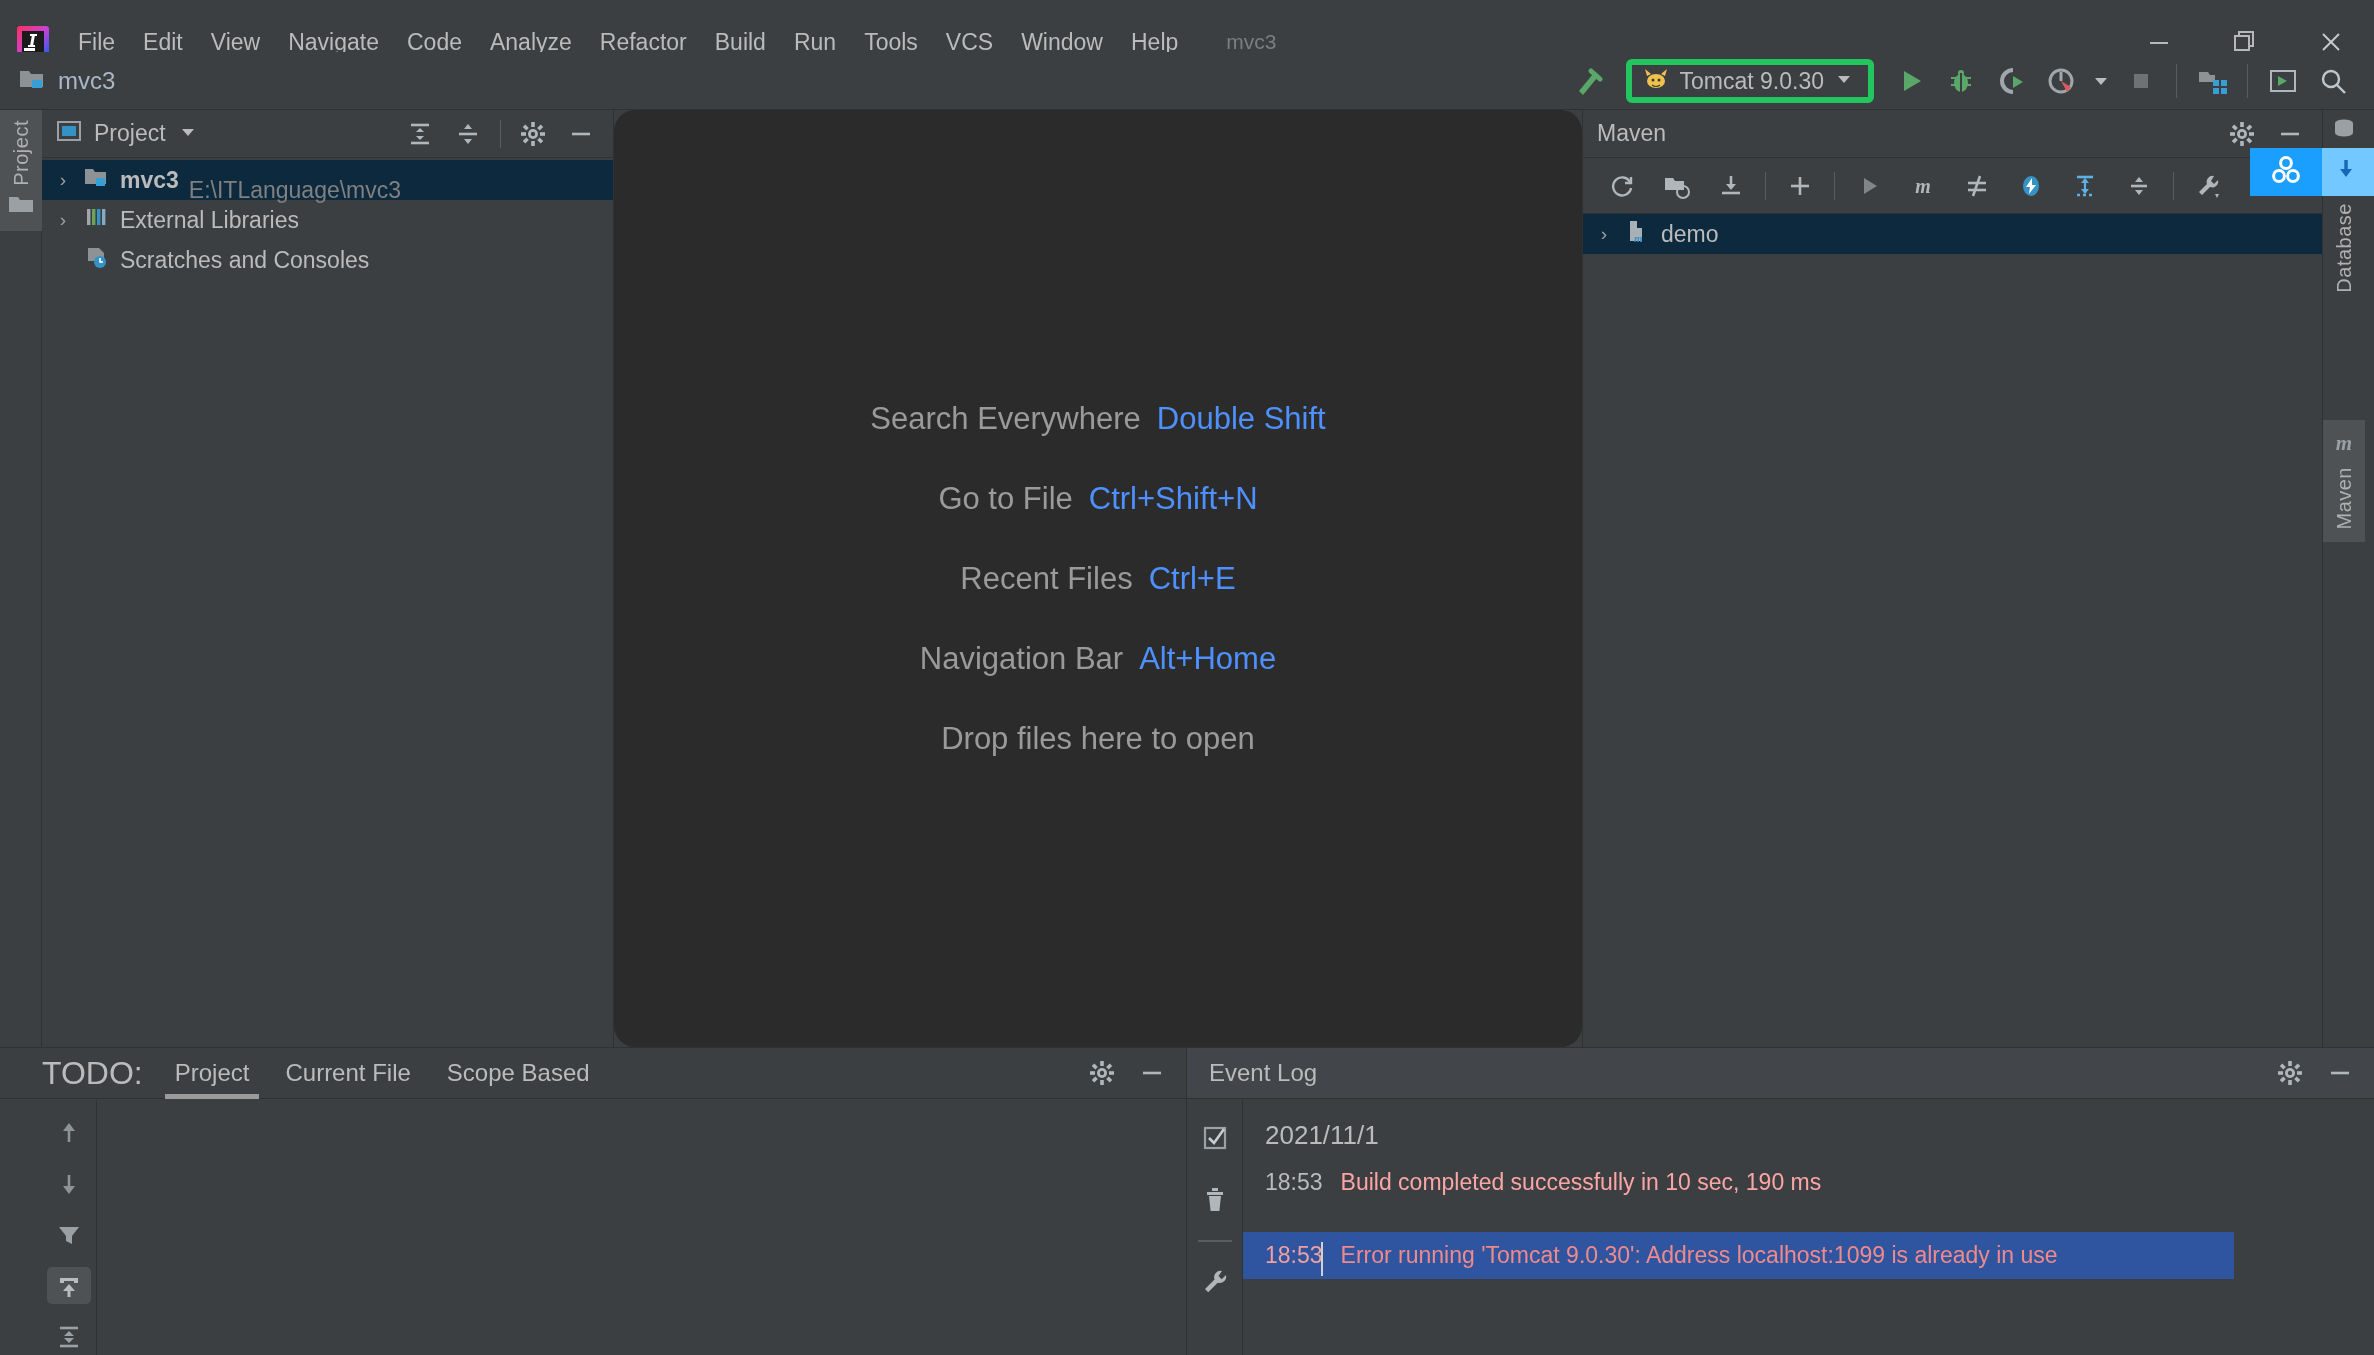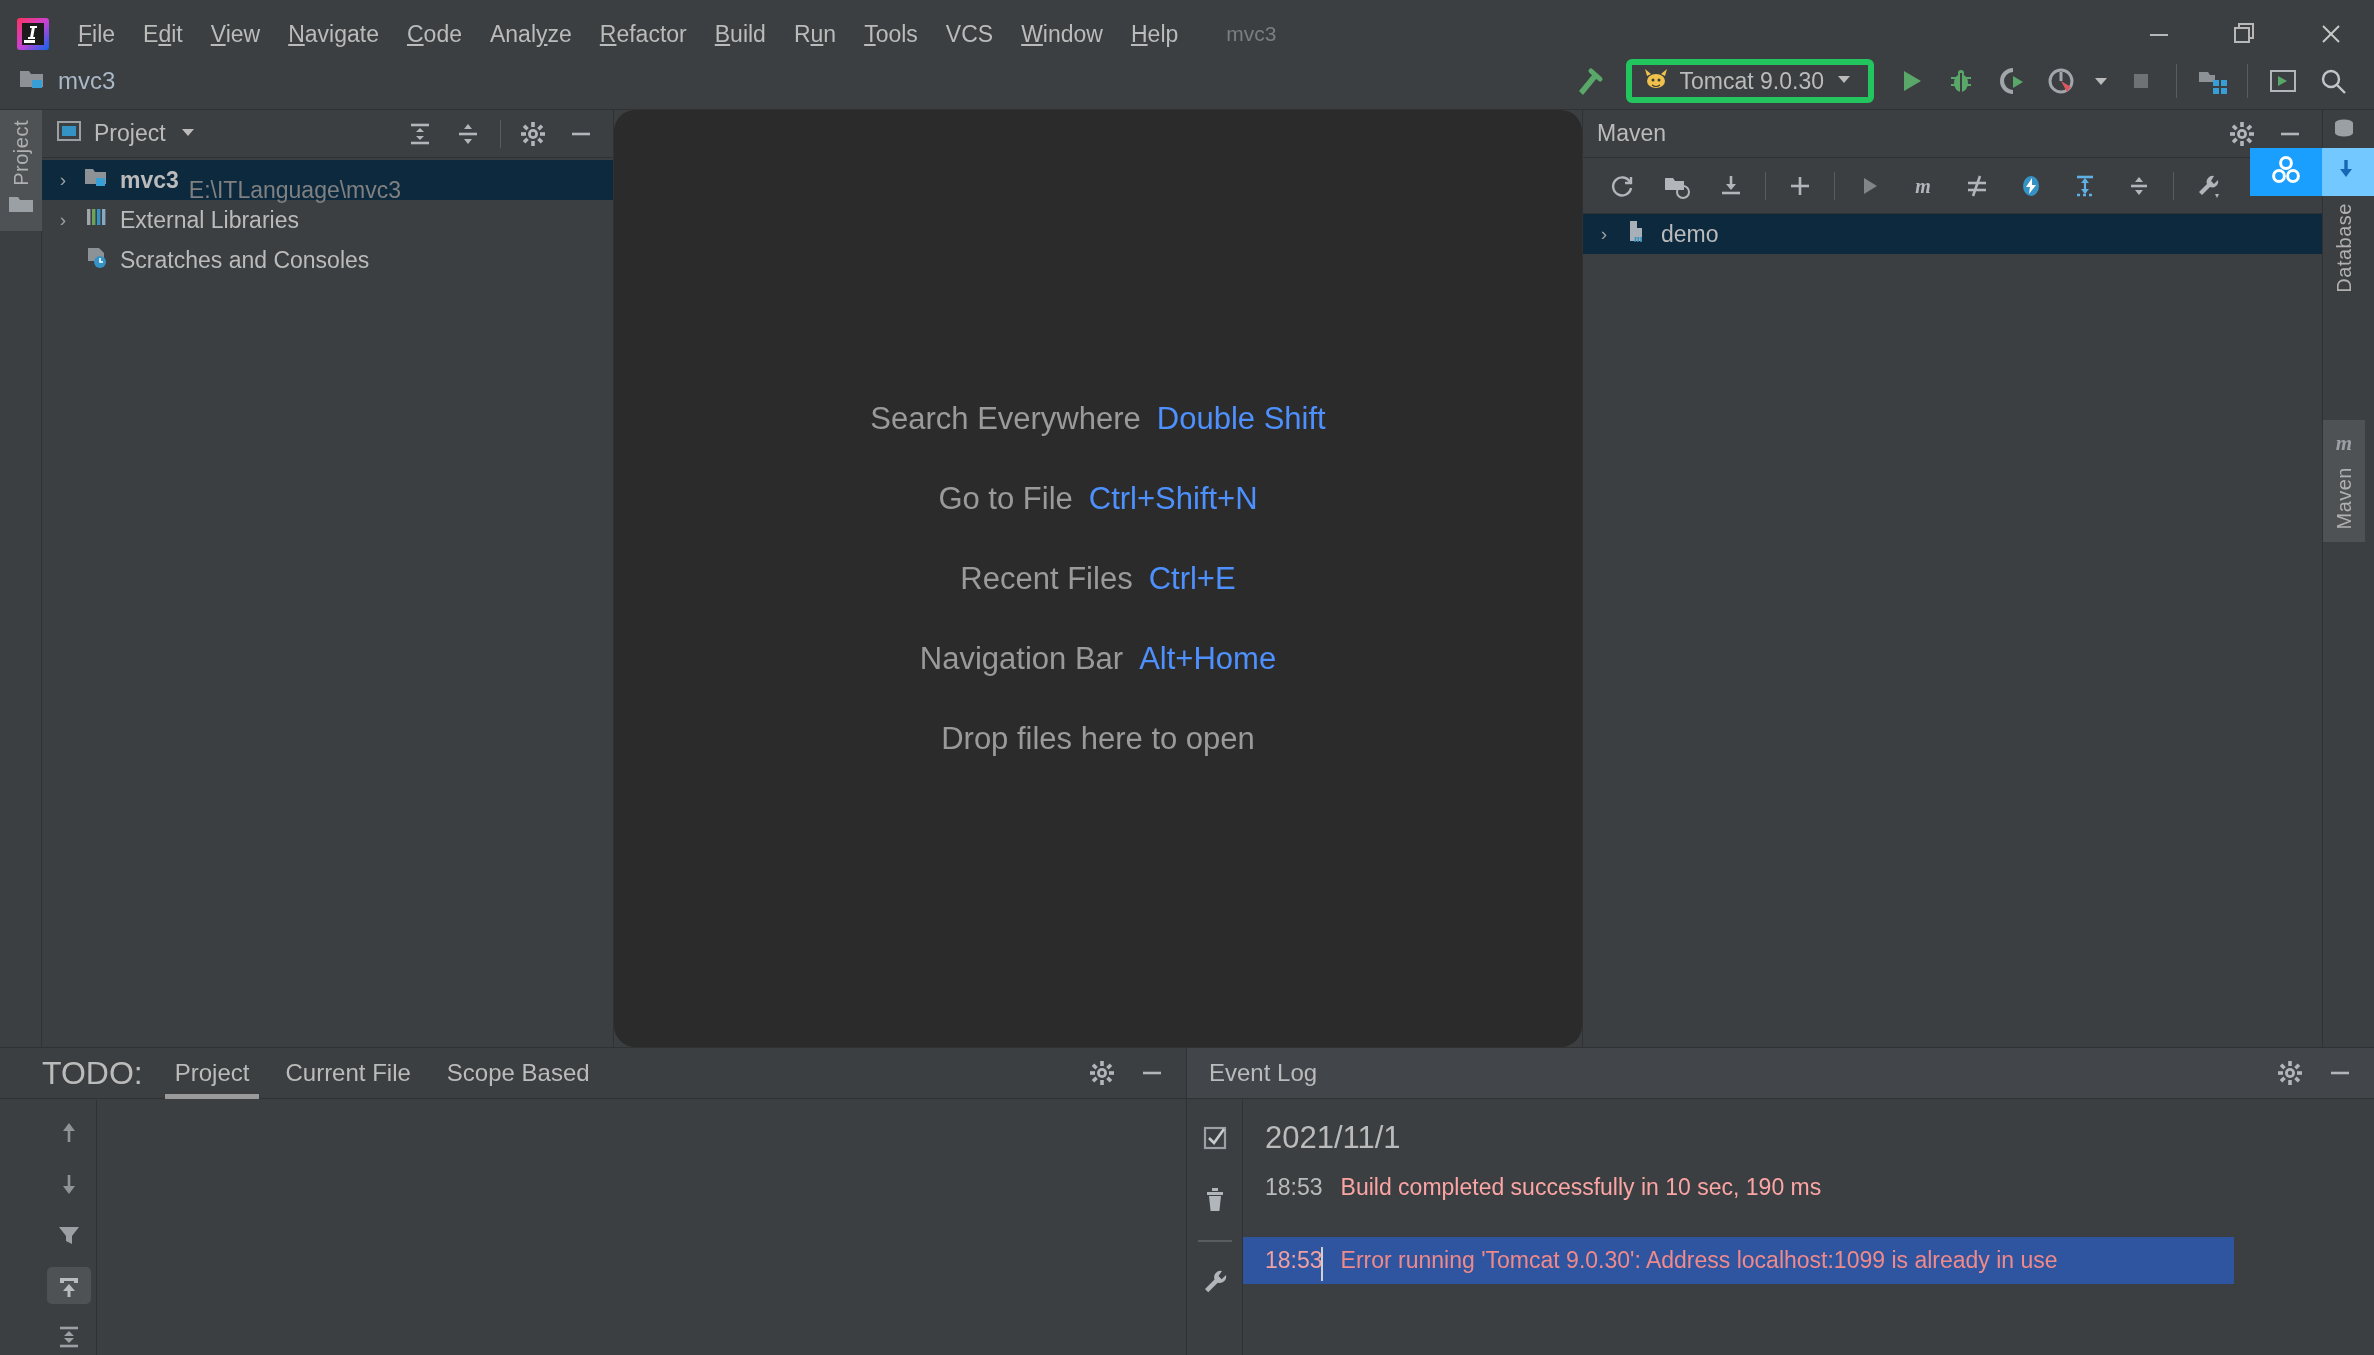--- a/index.html
+++ b/index.html
@@ -7,21 +7,21 @@
     width: 2374px; height: 1355px;
     background: #3c3f41;
     font-family: "Liberation Sans", sans-serif;
     overflow: hidden;
     -webkit-font-smoothing: antialiased;
   }
   #app { position: relative; width: 2374px; height: 1355px; }
 
   
   .menubar {
-    position: absolute; left: 0; top: 8px; width: 2374px; height: 52px;
+    position: absolute; left: 0; top: 16px; width: 2374px; height: 52px;
     background: #3c3f41;
     display: flex; align-items: center;
     border-bottom: 1px solid #2f3133;
   }
   .ij-logo { width: 34px; height: 34px; margin-left: 16px; margin-right: 14px; position: relative; }
   .menu-item {
     color: #bbbbbb; font-size: 23px; padding: 4px 14px; line-height: 30px;
     white-space: nowrap; cursor: default;
   }
   .menu-item u { text-decoration: underline; }
@@ -172,21 +172,21 @@
     background: #42464a; border-bottom: 1px solid #2f3133; border-top: 1px solid #2f3133;
   }
   .el-head .eltitle { color: #bbbbbb; font-size: 24px; }
   .el-head-actions { margin-left: auto; display: flex; align-items: center; gap: 6px; padding-right: 12px; }
   .el-sidebar {
     position: absolute; left: 0; top: 53px; width: 56px; bottom: 0;
     background: #3c3f41; border-right: 1px solid #2f3133;
     display: flex; flex-direction: column; align-items: center; padding-top: 16px; gap: 18px;
   }
   .el-body { position: absolute; left: 56px; top: 53px; right: 0; bottom: 0; background: #3c3f41; padding-top: 12px; }
-  .el-date { color: #bbbbbb; font-size: 31px; padding: 8px 0 8px 22px; }
+  .el-date { color: #bbbbbb; font-size: 26px; padding: 8px 0 8px 22px; }
   .el-row { display: flex; align-items: baseline; gap: 18px; padding: 10px 0 10px 22px; font-size: 23px; }
   .el-row .el-time { color: #bbbbbb; }
   .el-row .el-msg-link { color: #fca5a5; }
   .el-row.selected { background: #2f54a0; margin-right: 140px; }
   .el-row.selected .el-time { color: #f0a0a0; }
   .el-row .el-msg-error { color: #f08a8a; }
   .el-caret { position: absolute; left: 78px; width: 2px; height: 34px; background: #d0d0d0; }
 
   
   .el-divider { width: 34px; height: 2px; background: #5a5c5e; }

